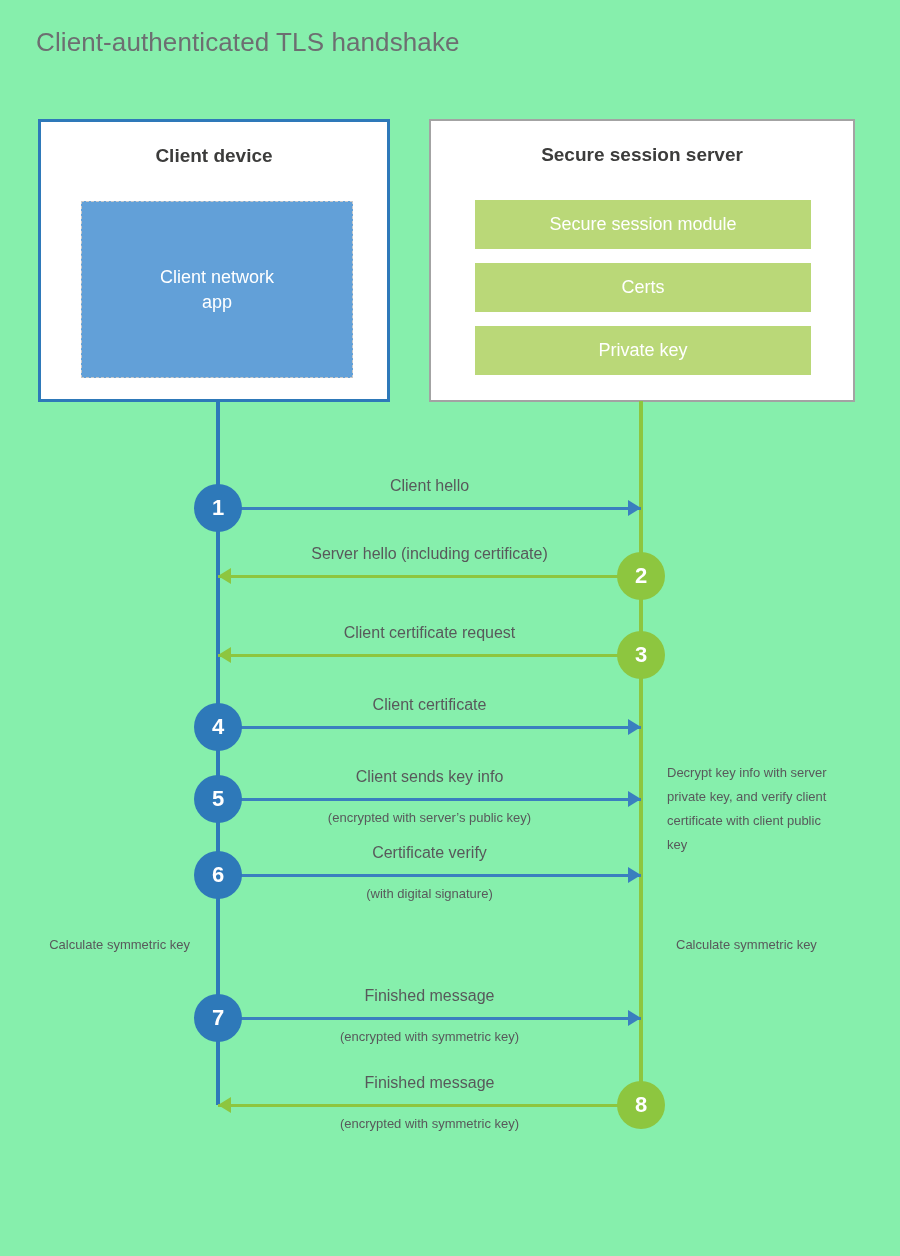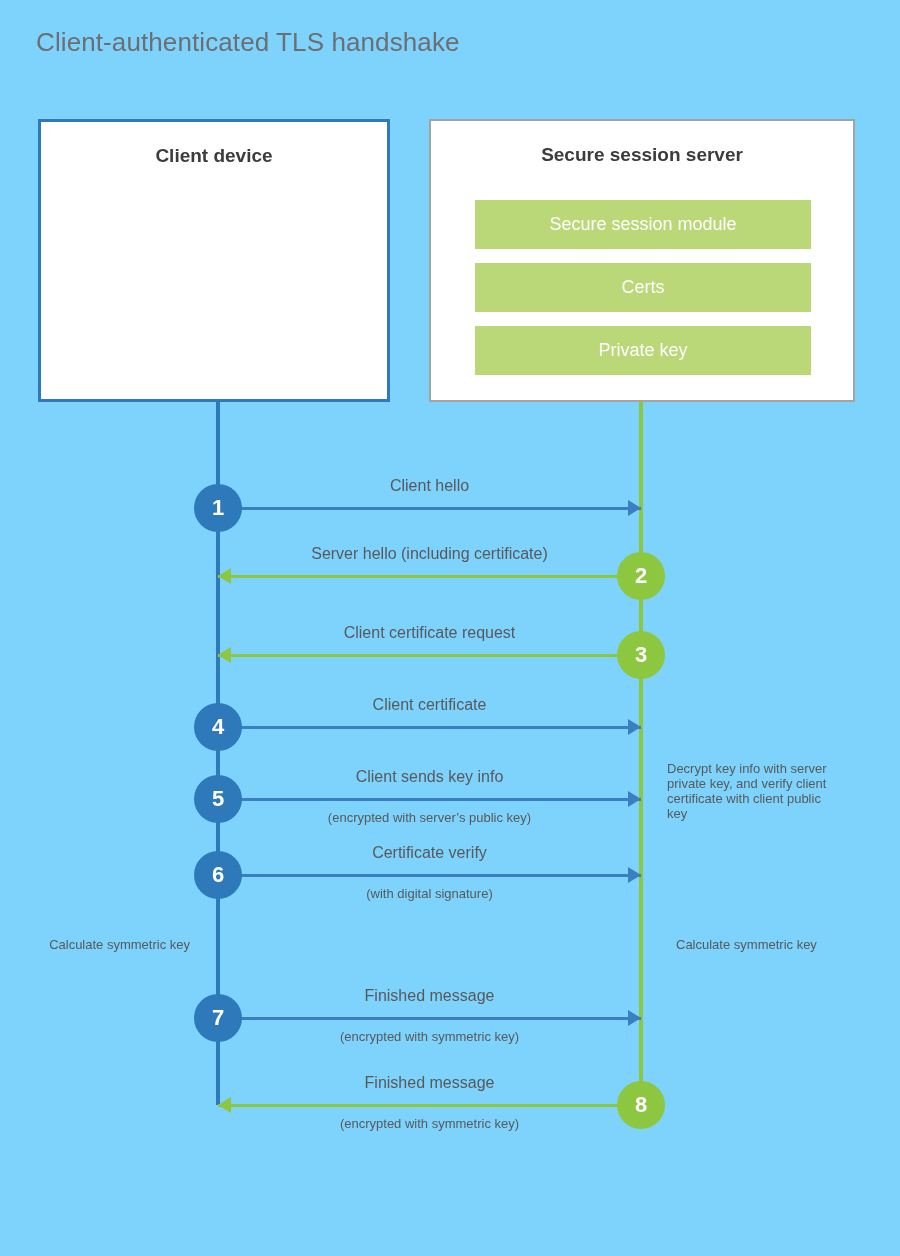--- a/index.html
+++ b/index.html
@@ -9,21 +9,21 @@
   }
   body {
     font-family: "Liberation Sans", sans-serif;
     color: #58595b;
   }
   #page {
     position: relative;
     width: 900px;
     height: 1256px;
     overflow: hidden;
-    background: #7dd3fc;
+    background: #86efac;
   }
 
   
   #page-title {
     position: absolute;
     left: 36px;
     top: 27px;
     font-size: 26px;
     font-weight: 400;
     color: #6d6e71;
@@ -170,21 +170,21 @@
     text-align: center;
     font-size: 13px;
     color: #58595b;
     white-space: nowrap;
   }
 
   
   .side-note {
     position: absolute;
     font-size: 13px;
-    line-height: 15px;
+    line-height: 24px;
     color: #58595b;
   }
   #note-decrypt {
     left: 667px;
     top: 761px;
     width: 175px;
     text-align: left;
   }
   #note-calc-client {
     left: 40px;
@@ -203,20 +203,23 @@
 </style>
 </head>
 <body>
 
 <div id="page">
 
   <div id="page-title">Client-authenticated TLS handshake</div>
 
   <div class="actor-box" id="client-box">
     <div class="actor-title">Client device</div>
+    <div id="client-app">
+      <div id="client-app-label">Client network<br>app</div>
+    </div>
   </div>
 
   <div class="actor-box" id="server-box">
     <div class="actor-title">Secure session server</div>
     <div class="server-bar" id="server-bar-0">
       <span class="server-bar-label">Secure session module</span>
     </div>
     <div class="server-bar" id="server-bar-1">
       <span class="server-bar-label">Certs</span>
     </div>

